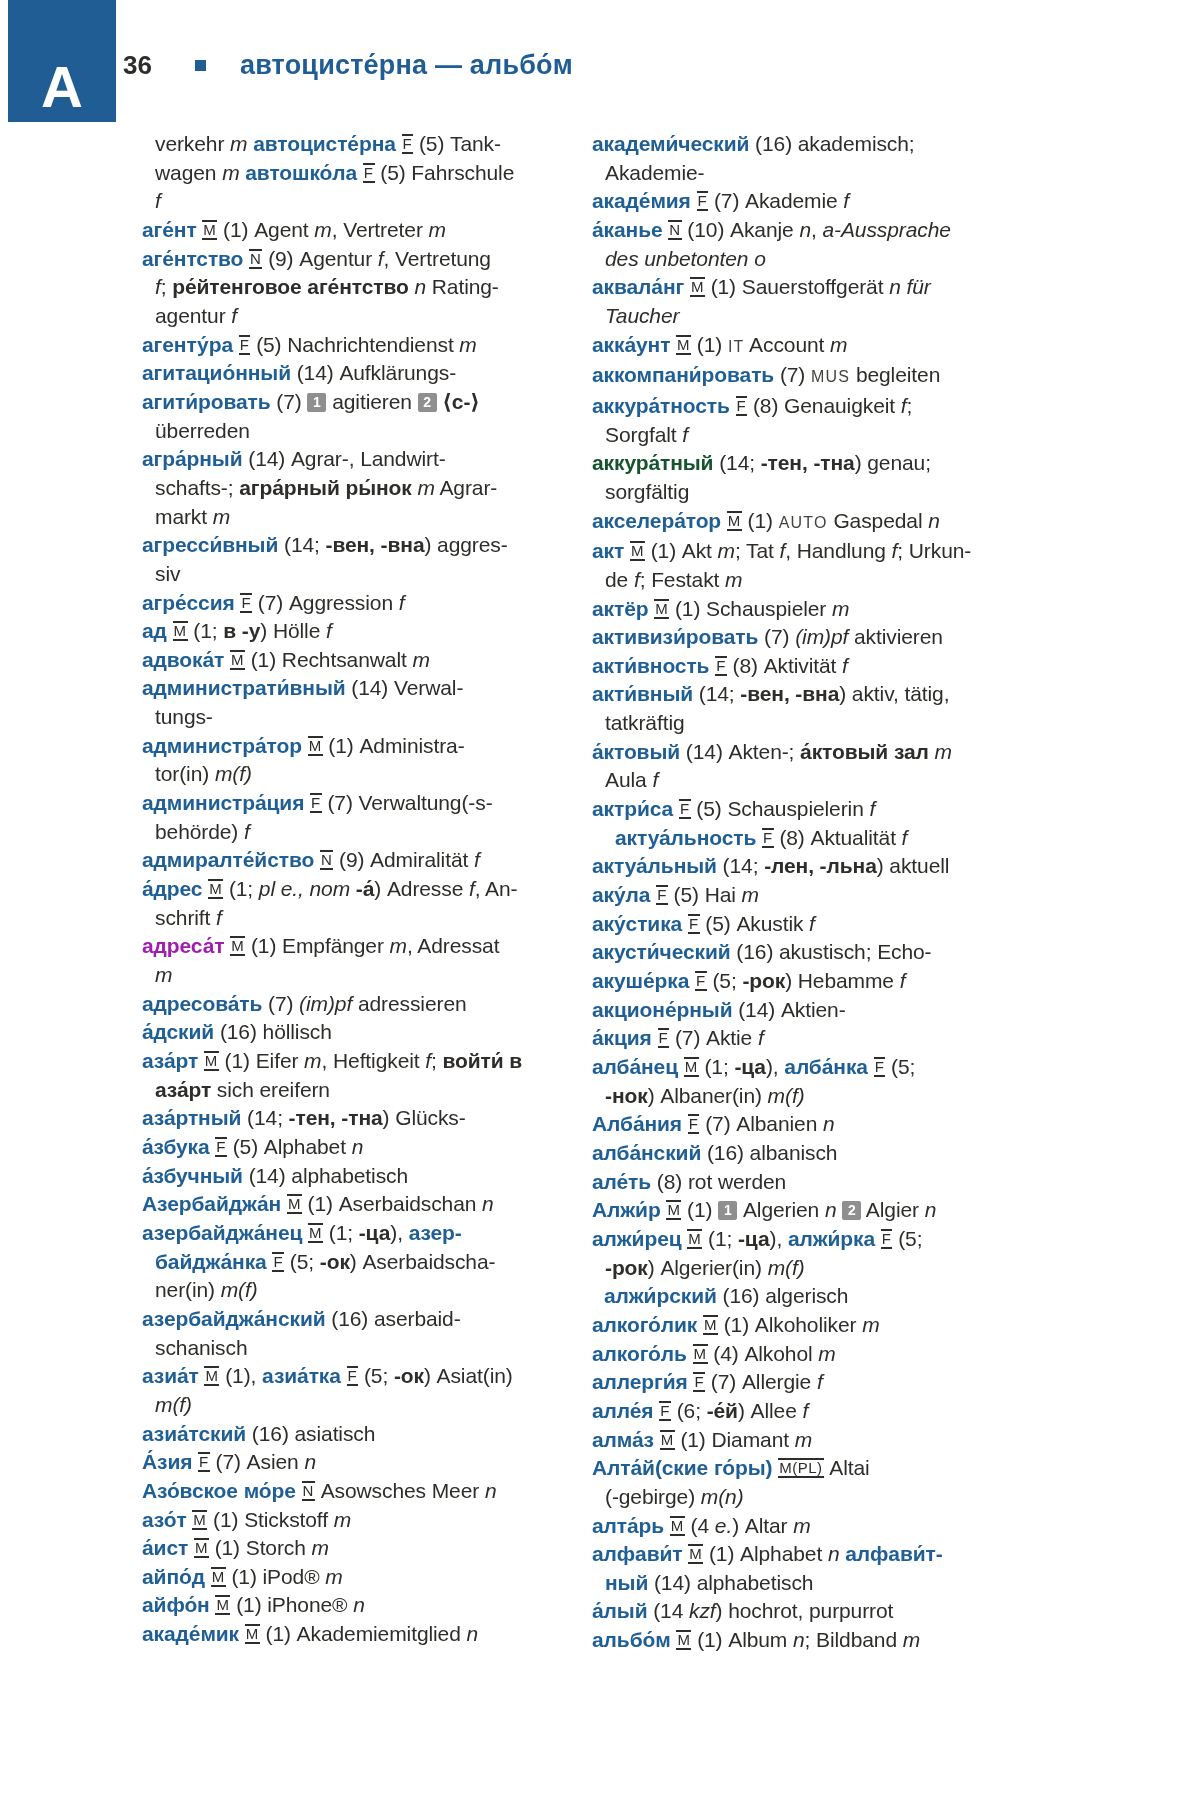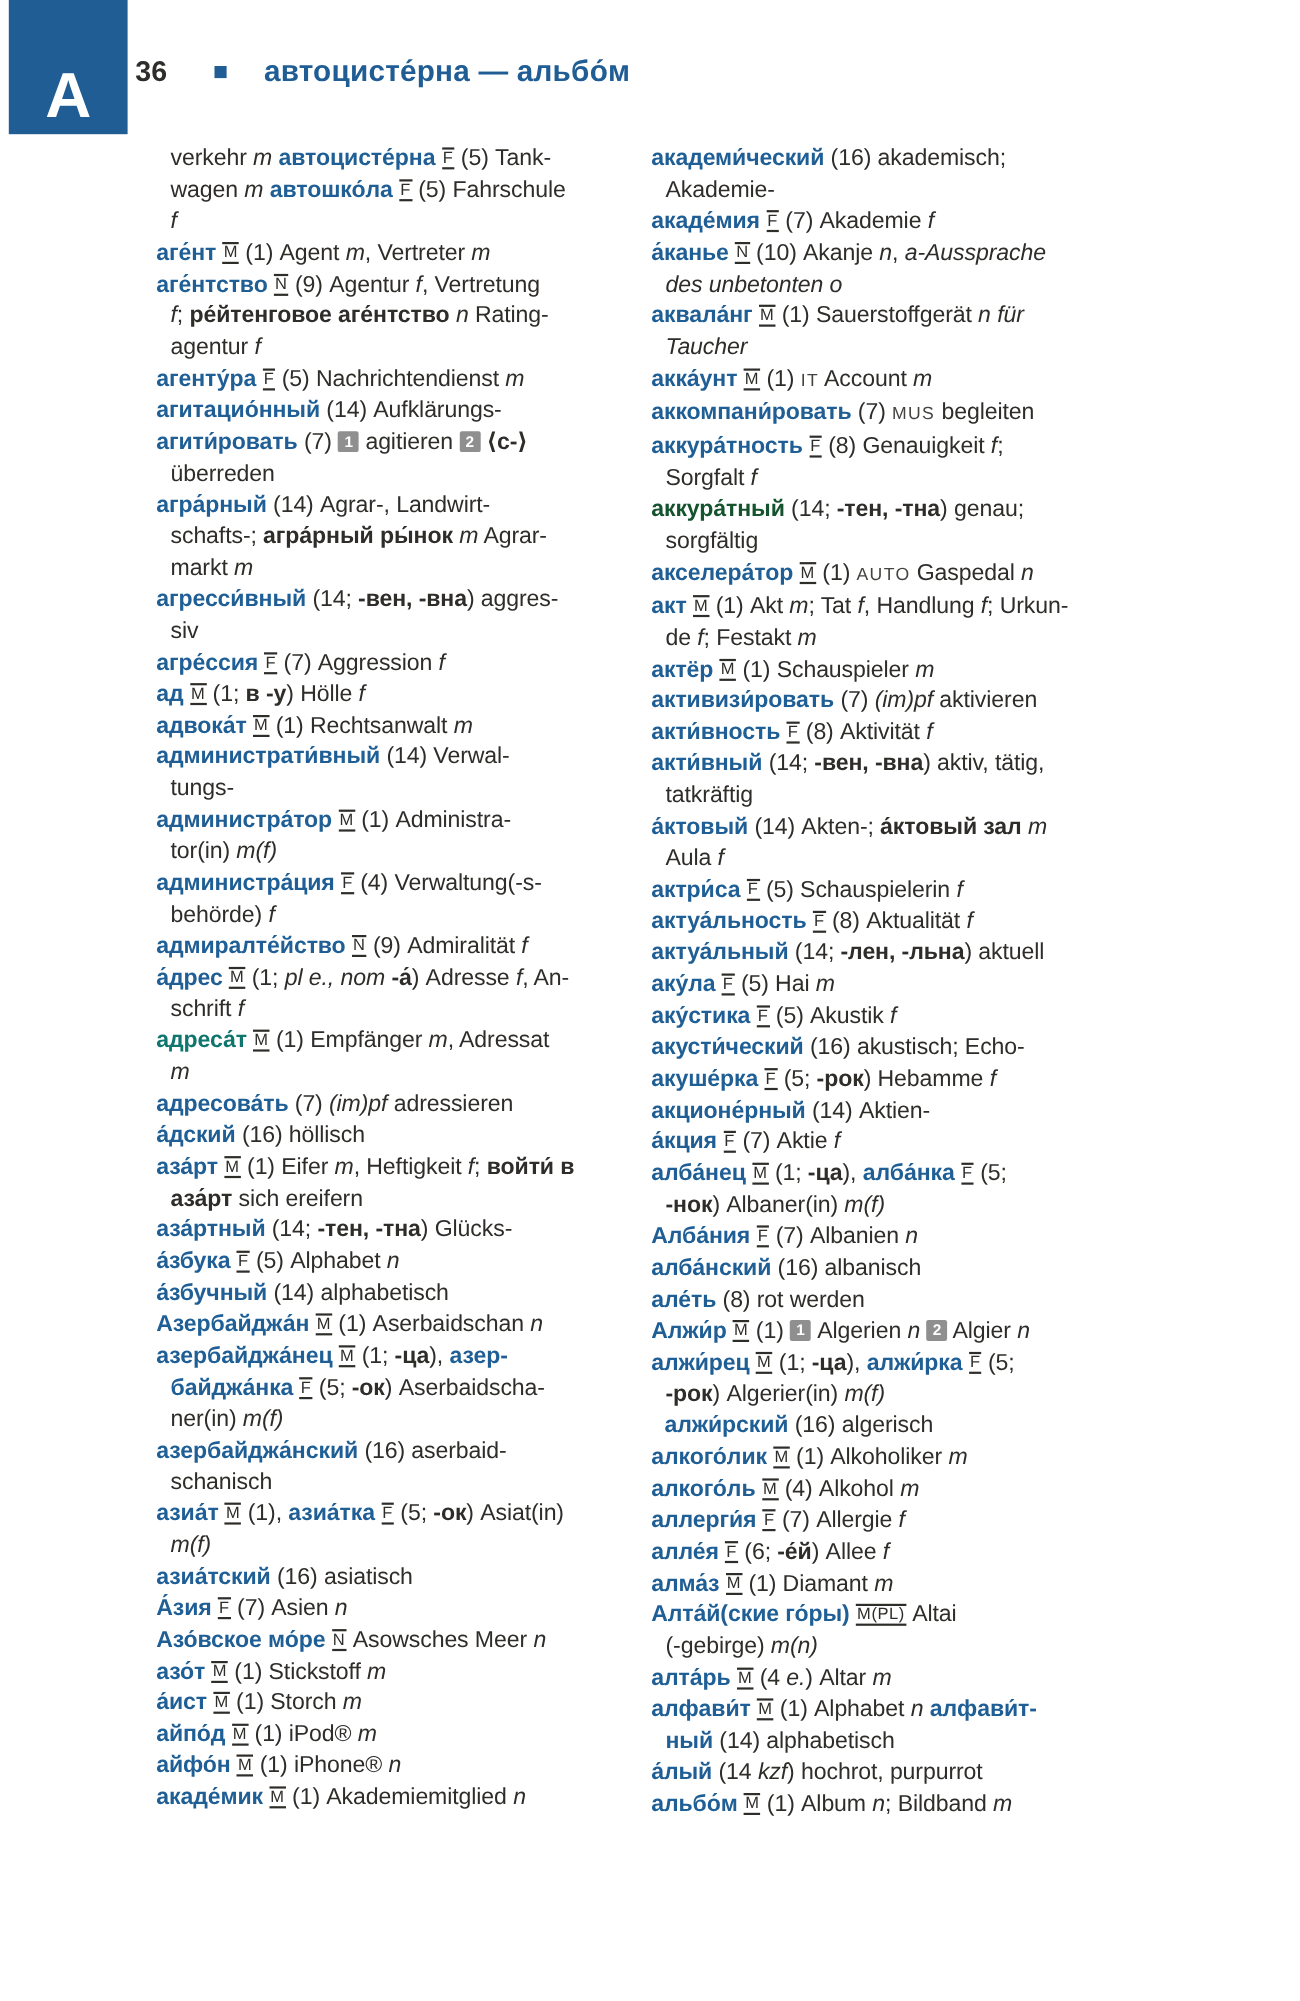--- a/index.html
+++ b/index.html
@@ -104,32 +104,32 @@
         </div>
         <div class="entry">
           <div class="line"><span class="s-h" style="color: rgb(31, 95, 149);">администрати́вный</span><span class="s-n">  (14)  Verwal-</span></div>
           <div class="line cont"><span class="s-n">tungs-</span></div>
         </div>
         <div class="entry">
           <div class="line"><span class="s-h" style="color: rgb(31, 95, 149);">администра́тор </span><span class="s-g">M</span><span class="s-n">  (1)  Administra-</span></div>
           <div class="line cont"><span class="s-n">tor(in) </span><span class="s-i">m(f)</span></div>
         </div>
         <div class="entry">
-          <div class="line"><span class="s-h" style="color: rgb(31, 95, 149);">администра́ция </span><span class="s-g">F</span><span class="s-n"> (4) Verwaltung(-s-</span></div>
+          <div class="line"><span class="s-h" style="color: rgb(31, 95, 149);">администра́ция </span><span class="s-g">F</span><span class="s-n"> (7) Verwaltung(-s-</span></div>
           <div class="line cont"><span class="s-n">behörde) </span><span class="s-i">f</span></div>
         </div>
         <div class="entry">
           <div class="line"><span class="s-h" style="color: rgb(31, 95, 149);">адмиралте́йство </span><span class="s-g">N</span><span class="s-n"> (9) Admiralität </span><span class="s-i">f</span></div>
         </div>
         <div class="entry">
           <div class="line"><span class="s-h" style="color: rgb(31, 95, 149);">а́дрес </span><span class="s-g">M</span><span class="s-n"> (1; </span><span class="s-i">pl e., nom </span><span class="s-b">-а́</span><span class="s-n">) Adresse </span><span class="s-i">f</span><span class="s-n">, An-</span></div>
           <div class="line cont"><span class="s-n">schrift </span><span class="s-i">f</span></div>
         </div>
         <div class="entry">
-          <div class="line"><span class="s-h" style="color: #0f766e;">адреса́т </span><span class="s-g">M</span><span class="s-n"> (1) Empfänger </span><span class="s-i">m</span><span class="s-n">, Adressat</span></div>
+          <div class="line"><span class="s-h" style="color: #a21caf;">адреса́т </span><span class="s-g">M</span><span class="s-n"> (1) Empfänger </span><span class="s-i">m</span><span class="s-n">, Adressat</span></div>
           <div class="line cont"><span class="s-i">m</span></div>
         </div>
         <div class="entry">
           <div class="line"><span class="s-h" style="color: rgb(31, 95, 149);">адресова́ть</span><span class="s-n"> (7) </span><span class="s-i">(im)pf</span><span class="s-n"> adressieren</span></div>
         </div>
         <div class="entry">
           <div class="line"><span class="s-h" style="color: rgb(31, 95, 149);">а́дский</span><span class="s-n"> (16) höllisch</span></div>
         </div>
         <div class="entry">
           <div class="line"><span class="s-h" style="color: rgb(31, 95, 149);">аза́рт </span><span class="s-g">M</span><span class="s-n"> (1) Eifer </span><span class="s-i">m</span><span class="s-n">, Heftigkeit </span><span class="s-i">f</span><span class="s-n">; </span><span class="s-b">войти́ в</span></div>
@@ -236,21 +236,21 @@
           <div class="line cont"><span class="s-n">tatkräftig</span></div>
         </div>
         <div class="entry">
           <div class="line"><span class="s-h" style="color: rgb(31, 95, 149);">а́ктовый</span><span class="s-n">  (14)  Akten-;  </span><span class="s-b">а́ктовый зал </span><span class="s-i">m</span></div>
           <div class="line cont"><span class="s-n">Aula </span><span class="s-i">f</span></div>
         </div>
         <div class="entry">
           <div class="line"><span class="s-h" style="color: rgb(31, 95, 149);">актри́са </span><span class="s-g">F</span><span class="s-n"> (5) Schauspielerin </span><span class="s-i">f</span></div>
         </div>
         <div class="entry">
-          <div class="line"><span class="s-h" style="color: rgb(31, 95, 149);">актуа́льность </span><span class="s-g">F</span><span class="s-n"> (8) Aktualität </span><span class="s-i">f</span></div>
+          <div class="line"><span class="s-h" style="color: rgb(31, 95, 149); margin-left: 23px;">актуа́льность </span><span class="s-g">F</span><span class="s-n"> (8) Aktualität </span><span class="s-i">f</span></div>
         </div>
         <div class="entry">
           <div class="line"><span class="s-h" style="color: rgb(31, 95, 149);">актуа́льный</span><span class="s-n"> (14; </span><span class="s-b">-лен, -льна</span><span class="s-n">) aktuell</span></div>
         </div>
         <div class="entry">
           <div class="line"><span class="s-h" style="color: rgb(31, 95, 149);">аку́ла </span><span class="s-g">F</span><span class="s-n"> (5) Hai </span><span class="s-i">m</span></div>
         </div>
         <div class="entry">
           <div class="line"><span class="s-h" style="color: rgb(31, 95, 149);">аку́стика </span><span class="s-g">F</span><span class="s-n"> (5) Akustik </span><span class="s-i">f</span></div>
         </div>

